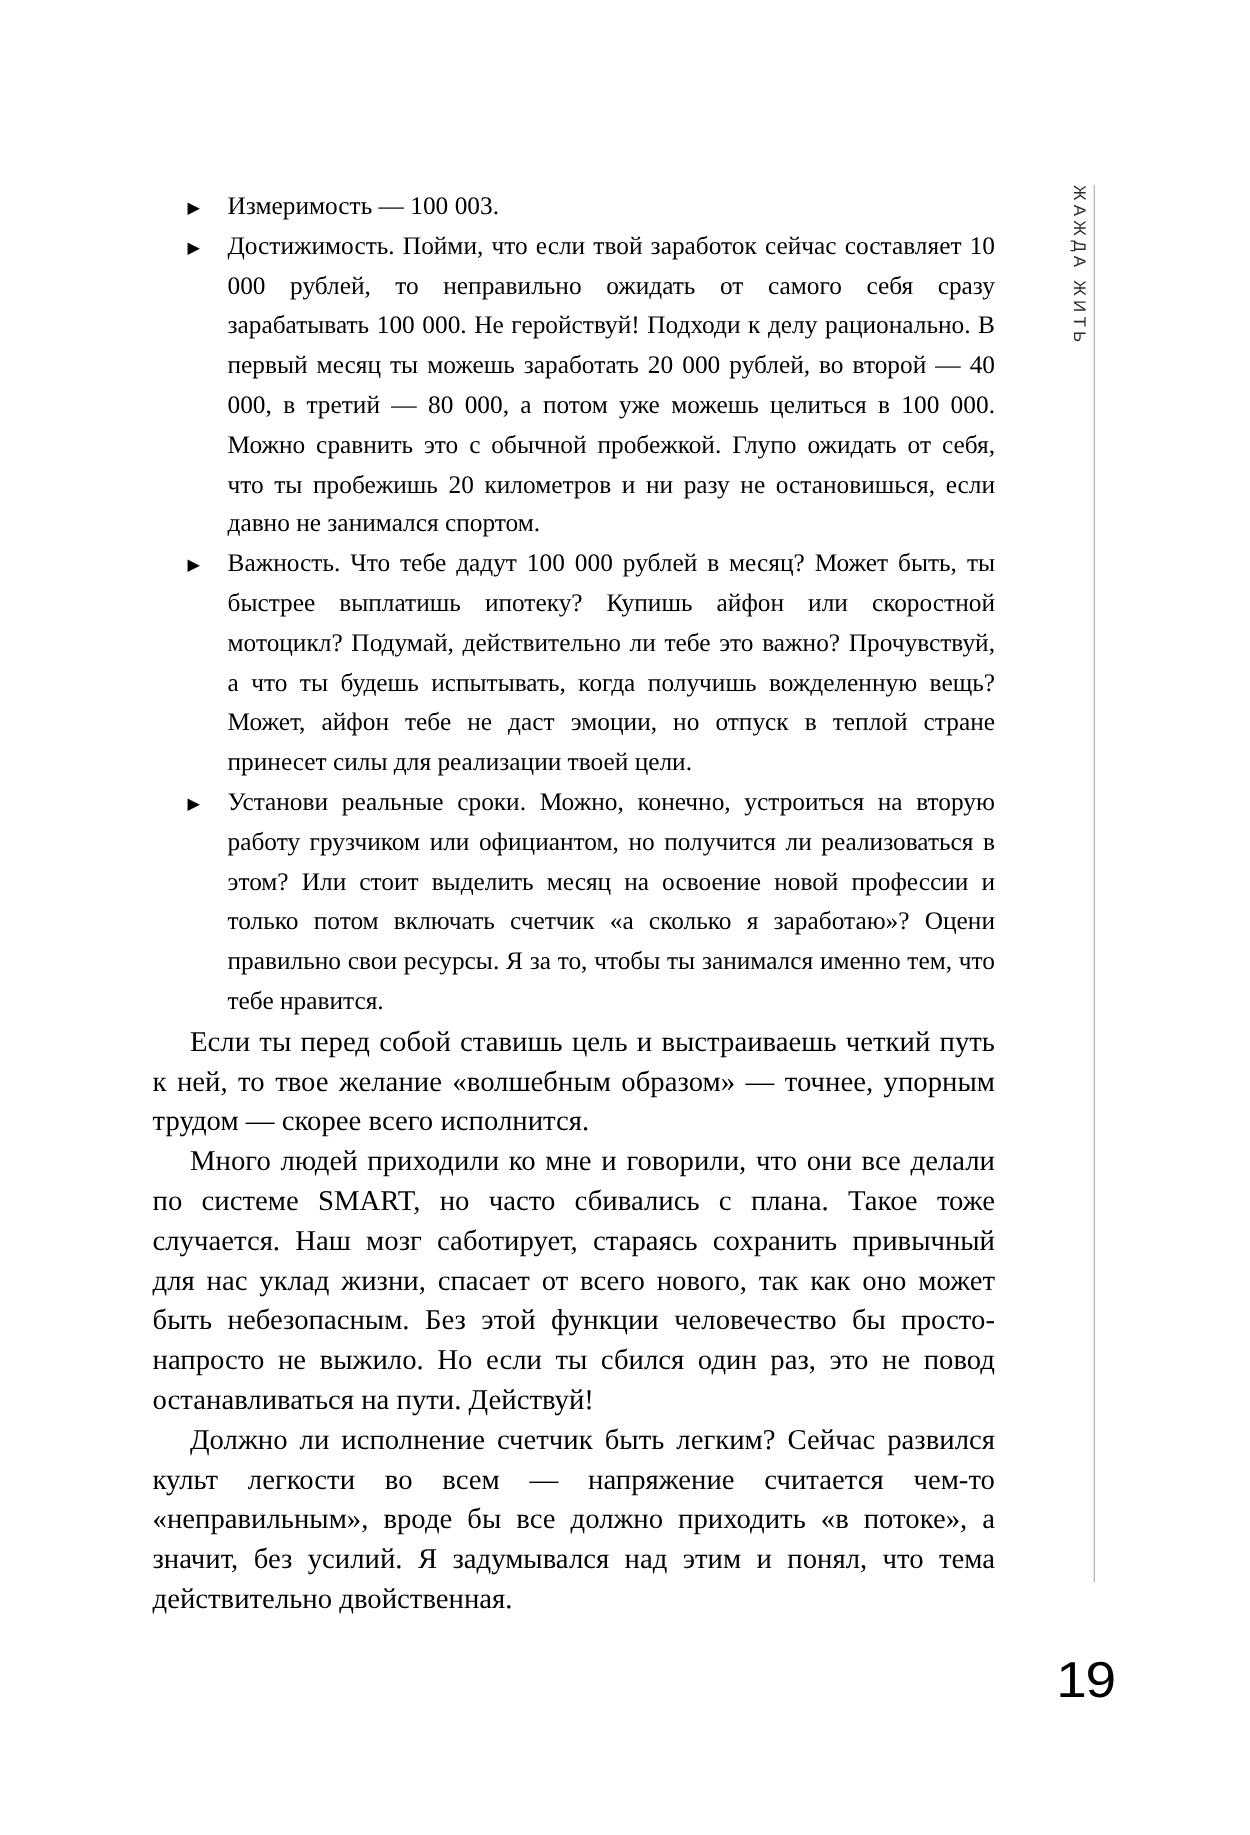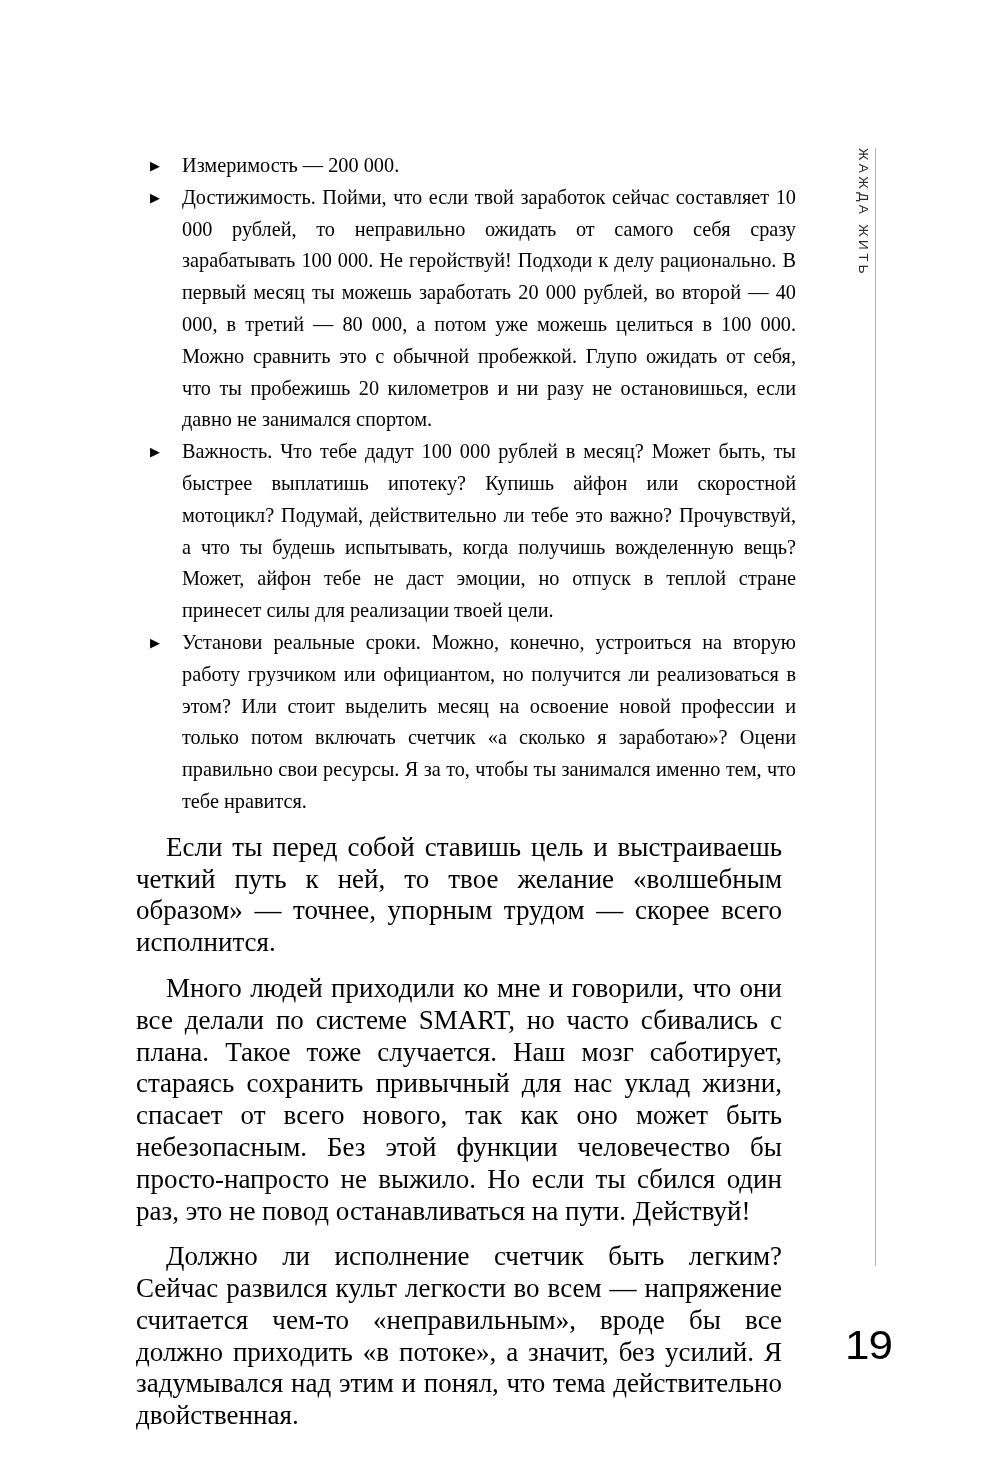--- a/index.html
+++ b/index.html
@@ -81,22 +81,22 @@
     position: absolute;
     left: 28px;
     top: 0;
     font-size: 13px;
     line-height: 31.8px;
     color: #000;
   }
 
   
   .para {
-    margin: 14px;
-    font-size: 27px;
+    margin: 0;
+    font-size: 23px;
     line-height: 31.8px;
     text-align: justify;
     text-justify: inter-word;
     text-indent: 30px;
     hyphens: manual;
   }
 
   
   .folio {
     position: absolute;
@@ -121,21 +121,21 @@
   <div class="running-head-wrap">
     <div class="running-head">ЖАЖДА ЖИТЬ</div>
     <div class="head-rule"></div>
   </div>
 
   <div class="column">
 
     <ul class="bullet-list">
       <li class="bullet-item">
         <span class="marker">▶</span>
-        <span>Измеримость — 200 000.</span>
+        <span>Измеримость — 100 003.</span>
       </li>
       <li class="bullet-item">
         <span class="marker">▶</span>
         <span>Достижимость. Пойми, что если твой заработок сейчас составляет 10 000 рублей, то неправильно ожидать от самого себя сразу зарабатывать 100 000. Не геройствуй! Подходи к делу рационально. В первый месяц ты можешь заработать 20 000 рублей, во второй — 40 000, в третий — 80 000, а потом уже можешь целиться в 100 000. Можно сравнить это с обычной пробежкой. Глупо ожидать от себя, что ты пробежишь 20 километров и ни разу не остановишься, если давно не занимался спортом.</span>
       </li>
       <li class="bullet-item">
         <span class="marker">▶</span>
         <span>Важность. Что тебе дадут 100 000 рублей в месяц? Может быть, ты быстрее выплатишь ипотеку? Купишь айфон или скоростной мотоцикл? Подумай, действительно ли тебе это важно? Прочувствуй, а что ты будешь испытывать, когда получишь вожделенную вещь? Может, айфон тебе не даст эмоции, но отпуск в теплой стране принесет силы для реализации твоей цели.</span>
       </li>
       <li class="bullet-item">

